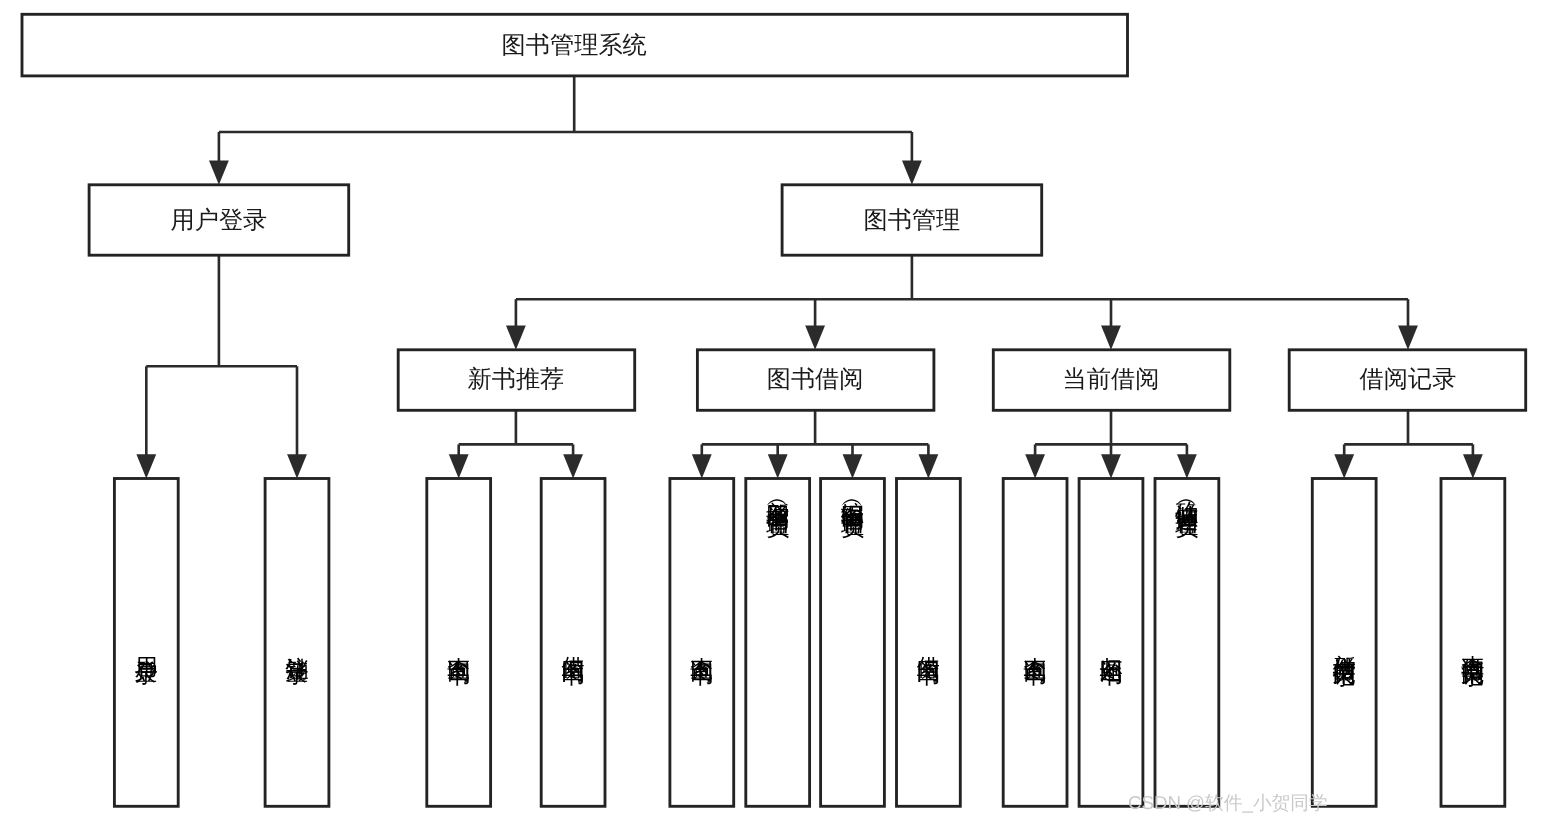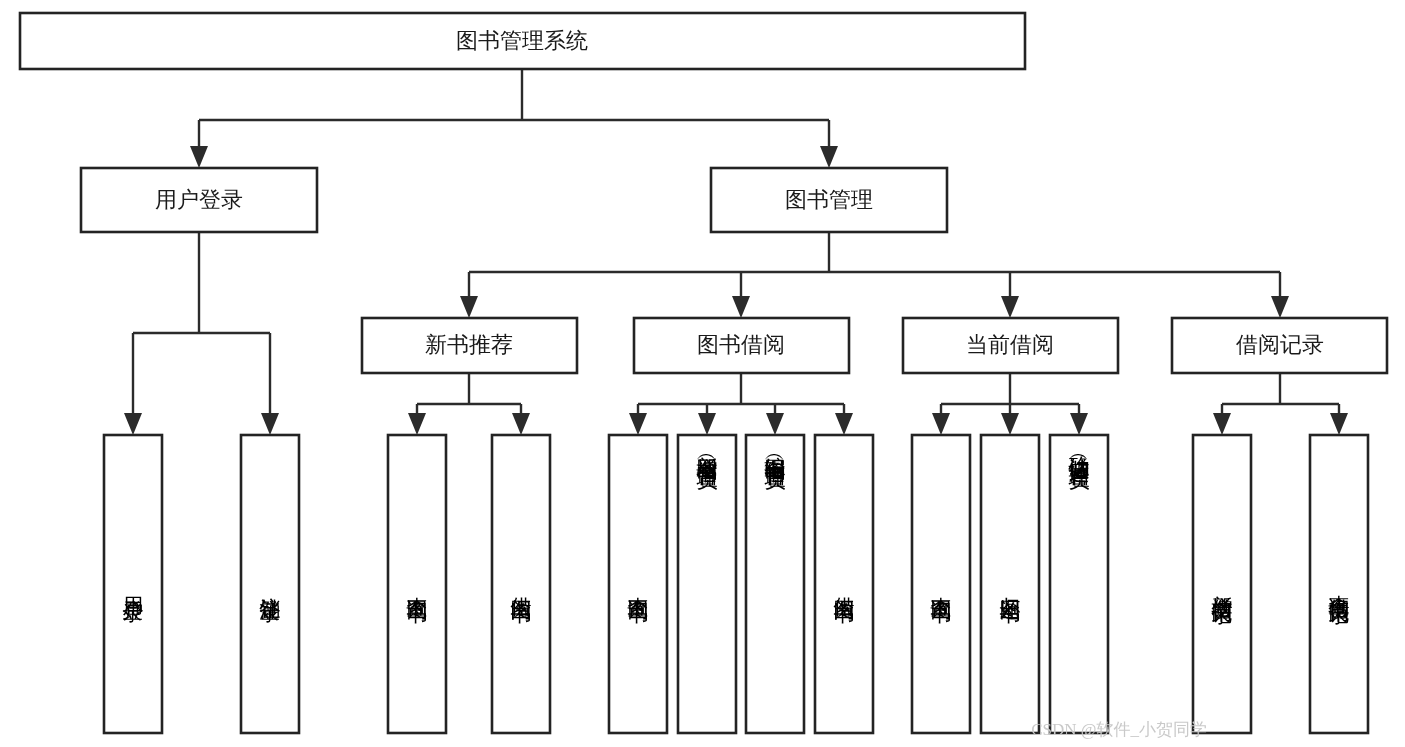--- a/index.html
+++ b/index.html
@@ -61,21 +61,21 @@
     fill: #1a1a1a;
     writing-mode: vertical-rl;
     text-orientation: upright;
     letter-spacing: 2px;
     white-space: pre;
   }
   .watermark {
     position: absolute;
     right: 12px;
     bottom: 6px;
-    font-family: Liberation Serif, serif;
+    font-family: Liberation Sans, sans-serif;
     font-size: 17px;
     color: #c9c9c9;
     white-space: nowrap;
     pointer-events: none;
     user-select: none;
   }
 </style>
 </head>
 <body>
 

